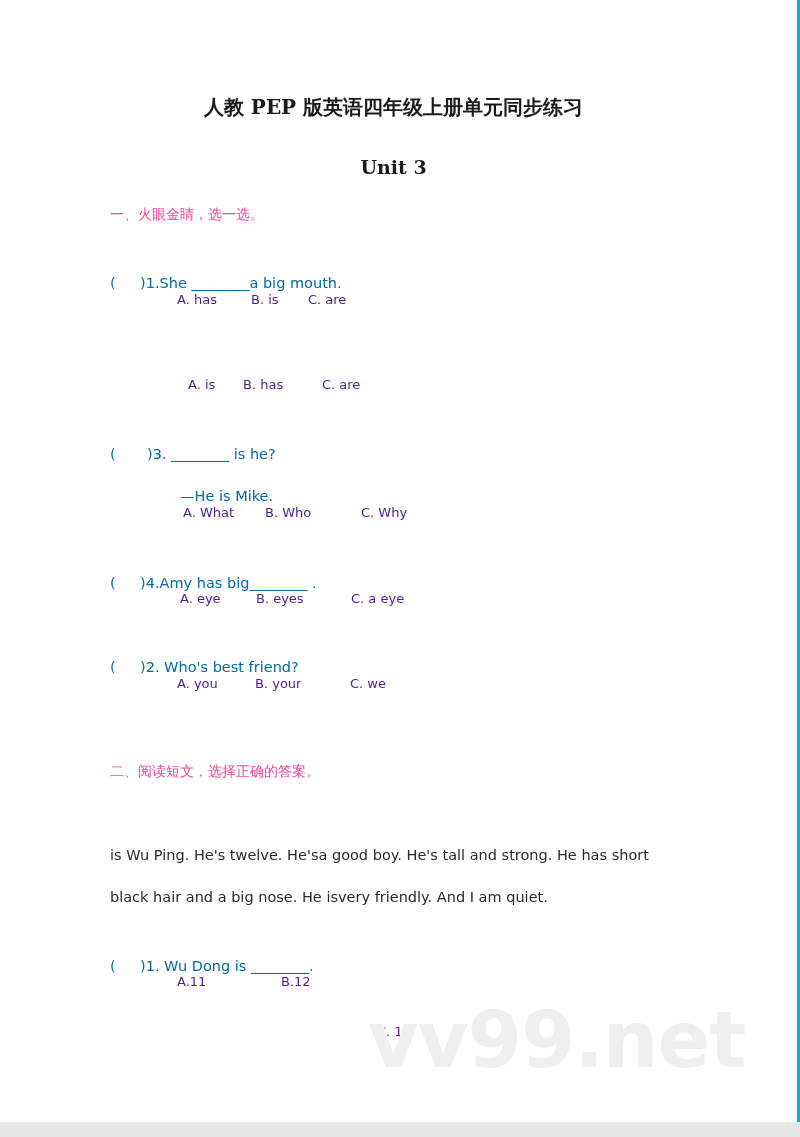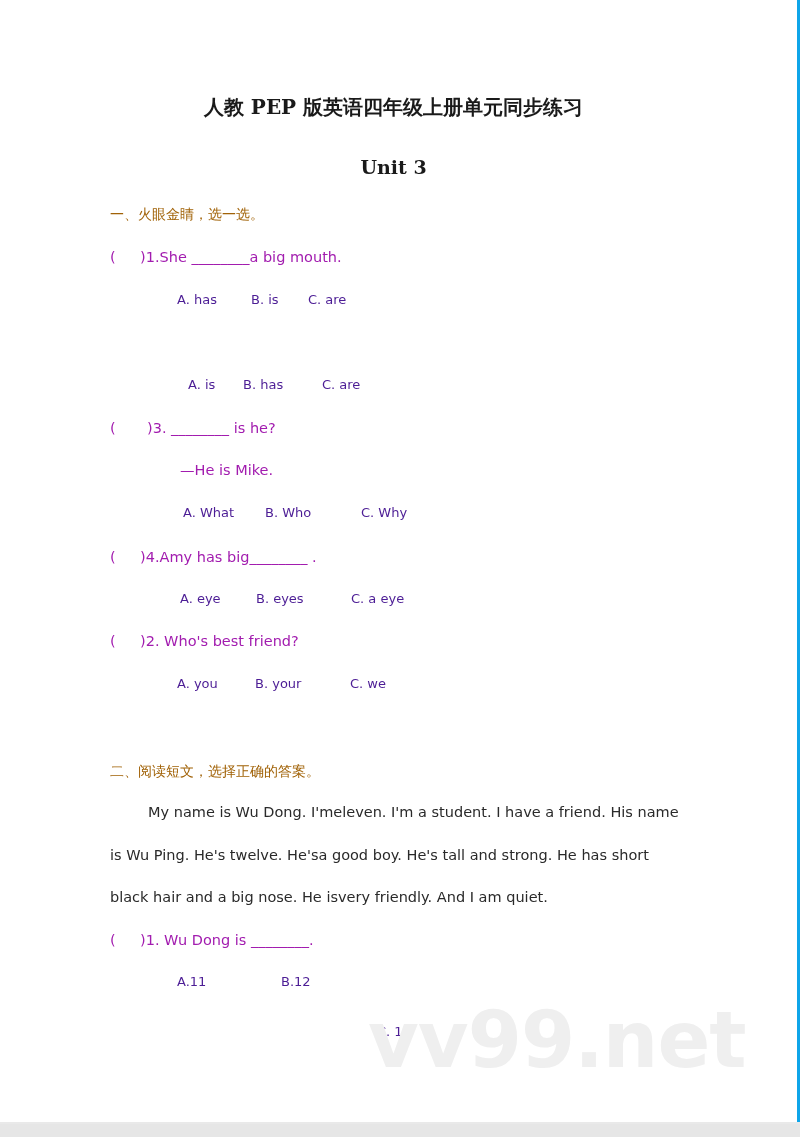--- a/index.html
+++ b/index.html
@@ -19,22 +19,22 @@
   }
   .abs { position: absolute; white-space: nowrap; }
   .title {
     left: 0; width: 787px; text-align: center; top: 94px;
     font-family: "DejaVu Serif", serif; font-weight: bold; font-size: 20px; color: #1a1a1a;
   }
   .subtitle {
     left: 0; width: 787px; text-align: center; top: 156px;
     font-family: "DejaVu Serif", serif; font-weight: bold; font-size: 19px; color: #1a1a1a;
   }
-  .section { font-size: 14px; color: #a16207; }
-  .q { font-size: 14.5px; color: #a21caf; }
+  .section { font-size: 14px; color: #ec4899; }
+  .q { font-size: 14.5px; color: #0369a1; margin-top: 26px; }
   .opt { font-size: 13px; color: #4c1d95; }
   .passage { font-size: 14.5px; color: #2a2a2a; }
   .paren-open { display: inline-block; width: 30px; }
   .watermark {
     left: 368px; top: 995px;
     font-family: "DejaVu Sans", sans-serif; font-weight: bold;
     font-size: 78px; color: #efefef; letter-spacing: -1px;
   }
 </style>
 </head>
@@ -75,21 +75,20 @@
 
   <div class="abs q" style="left:110px; top:633px;">
     <span class="paren-open">(</span><span>)2. Who's  best friend?</span>
   </div>
   <div class="abs opt" style="left:177px; top:676px;">A. you</div>
   <div class="abs opt" style="left:255px; top:676px;">B. your</div>
   <div class="abs opt" style="left:350px; top:676px;">C. we</div>
 
   <div class="abs section" style="left:110px; top:763px;">二、阅读短文，选择正确的答案。</div>
 
-  <div class="abs passage" style="left:148px; top:804px;">My name is Wu Dong. I'meleven. I'm a student. I have a friend. His name</div>
   <div class="abs passage" style="left:110px; top:889px;">black hair and a big nose. He isvery friendly. And I am quiet.</div>
   <div class="abs passage" style="left:110px; top:847px;">is Wu Ping. He's twelve. He'sa good boy. He's tall and strong. He has short</div>
 
   <div class="abs q" style="left:110px; top:932px;">
     <span class="paren-open">(</span><span>)1. Wu Dong is ________.</span>
   </div>
   <div class="abs opt" style="left:177px; top:974px;">A.11</div>
   <div class="abs opt" style="left:281px; top:974px;">B.12</div>
   <div class="abs opt" style="left:377px; top:1024px;">C. 13</div>
 

